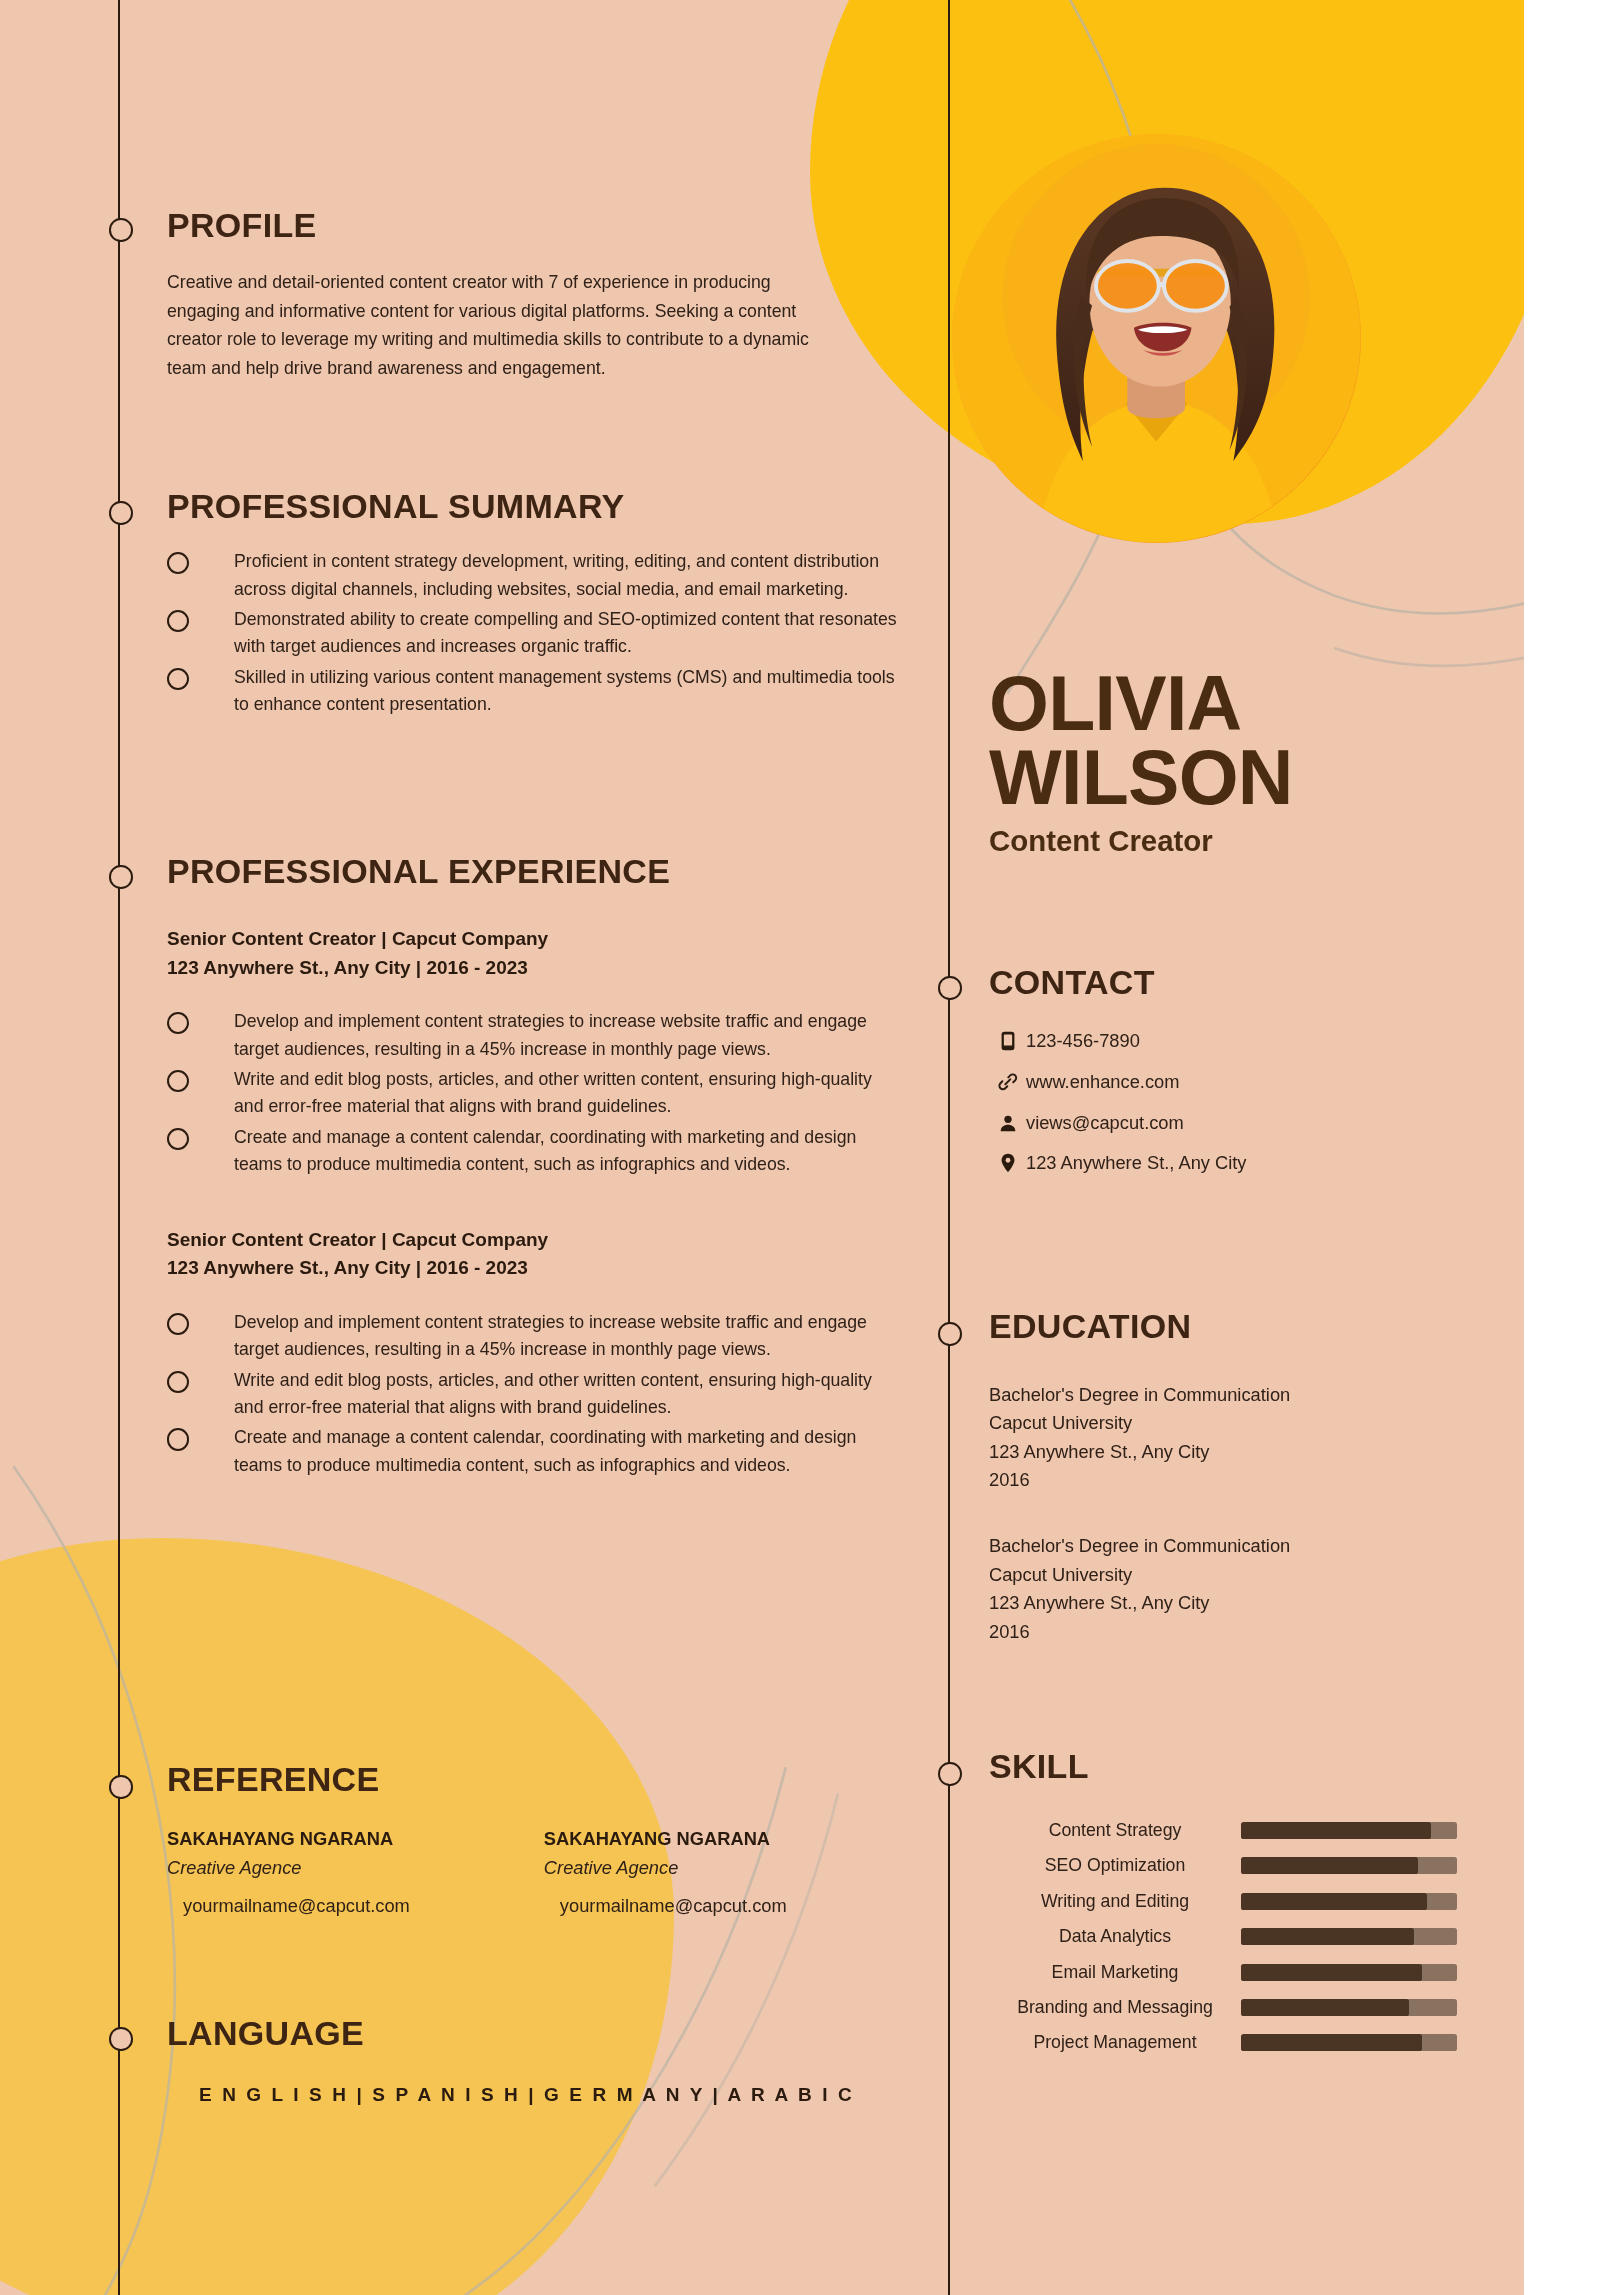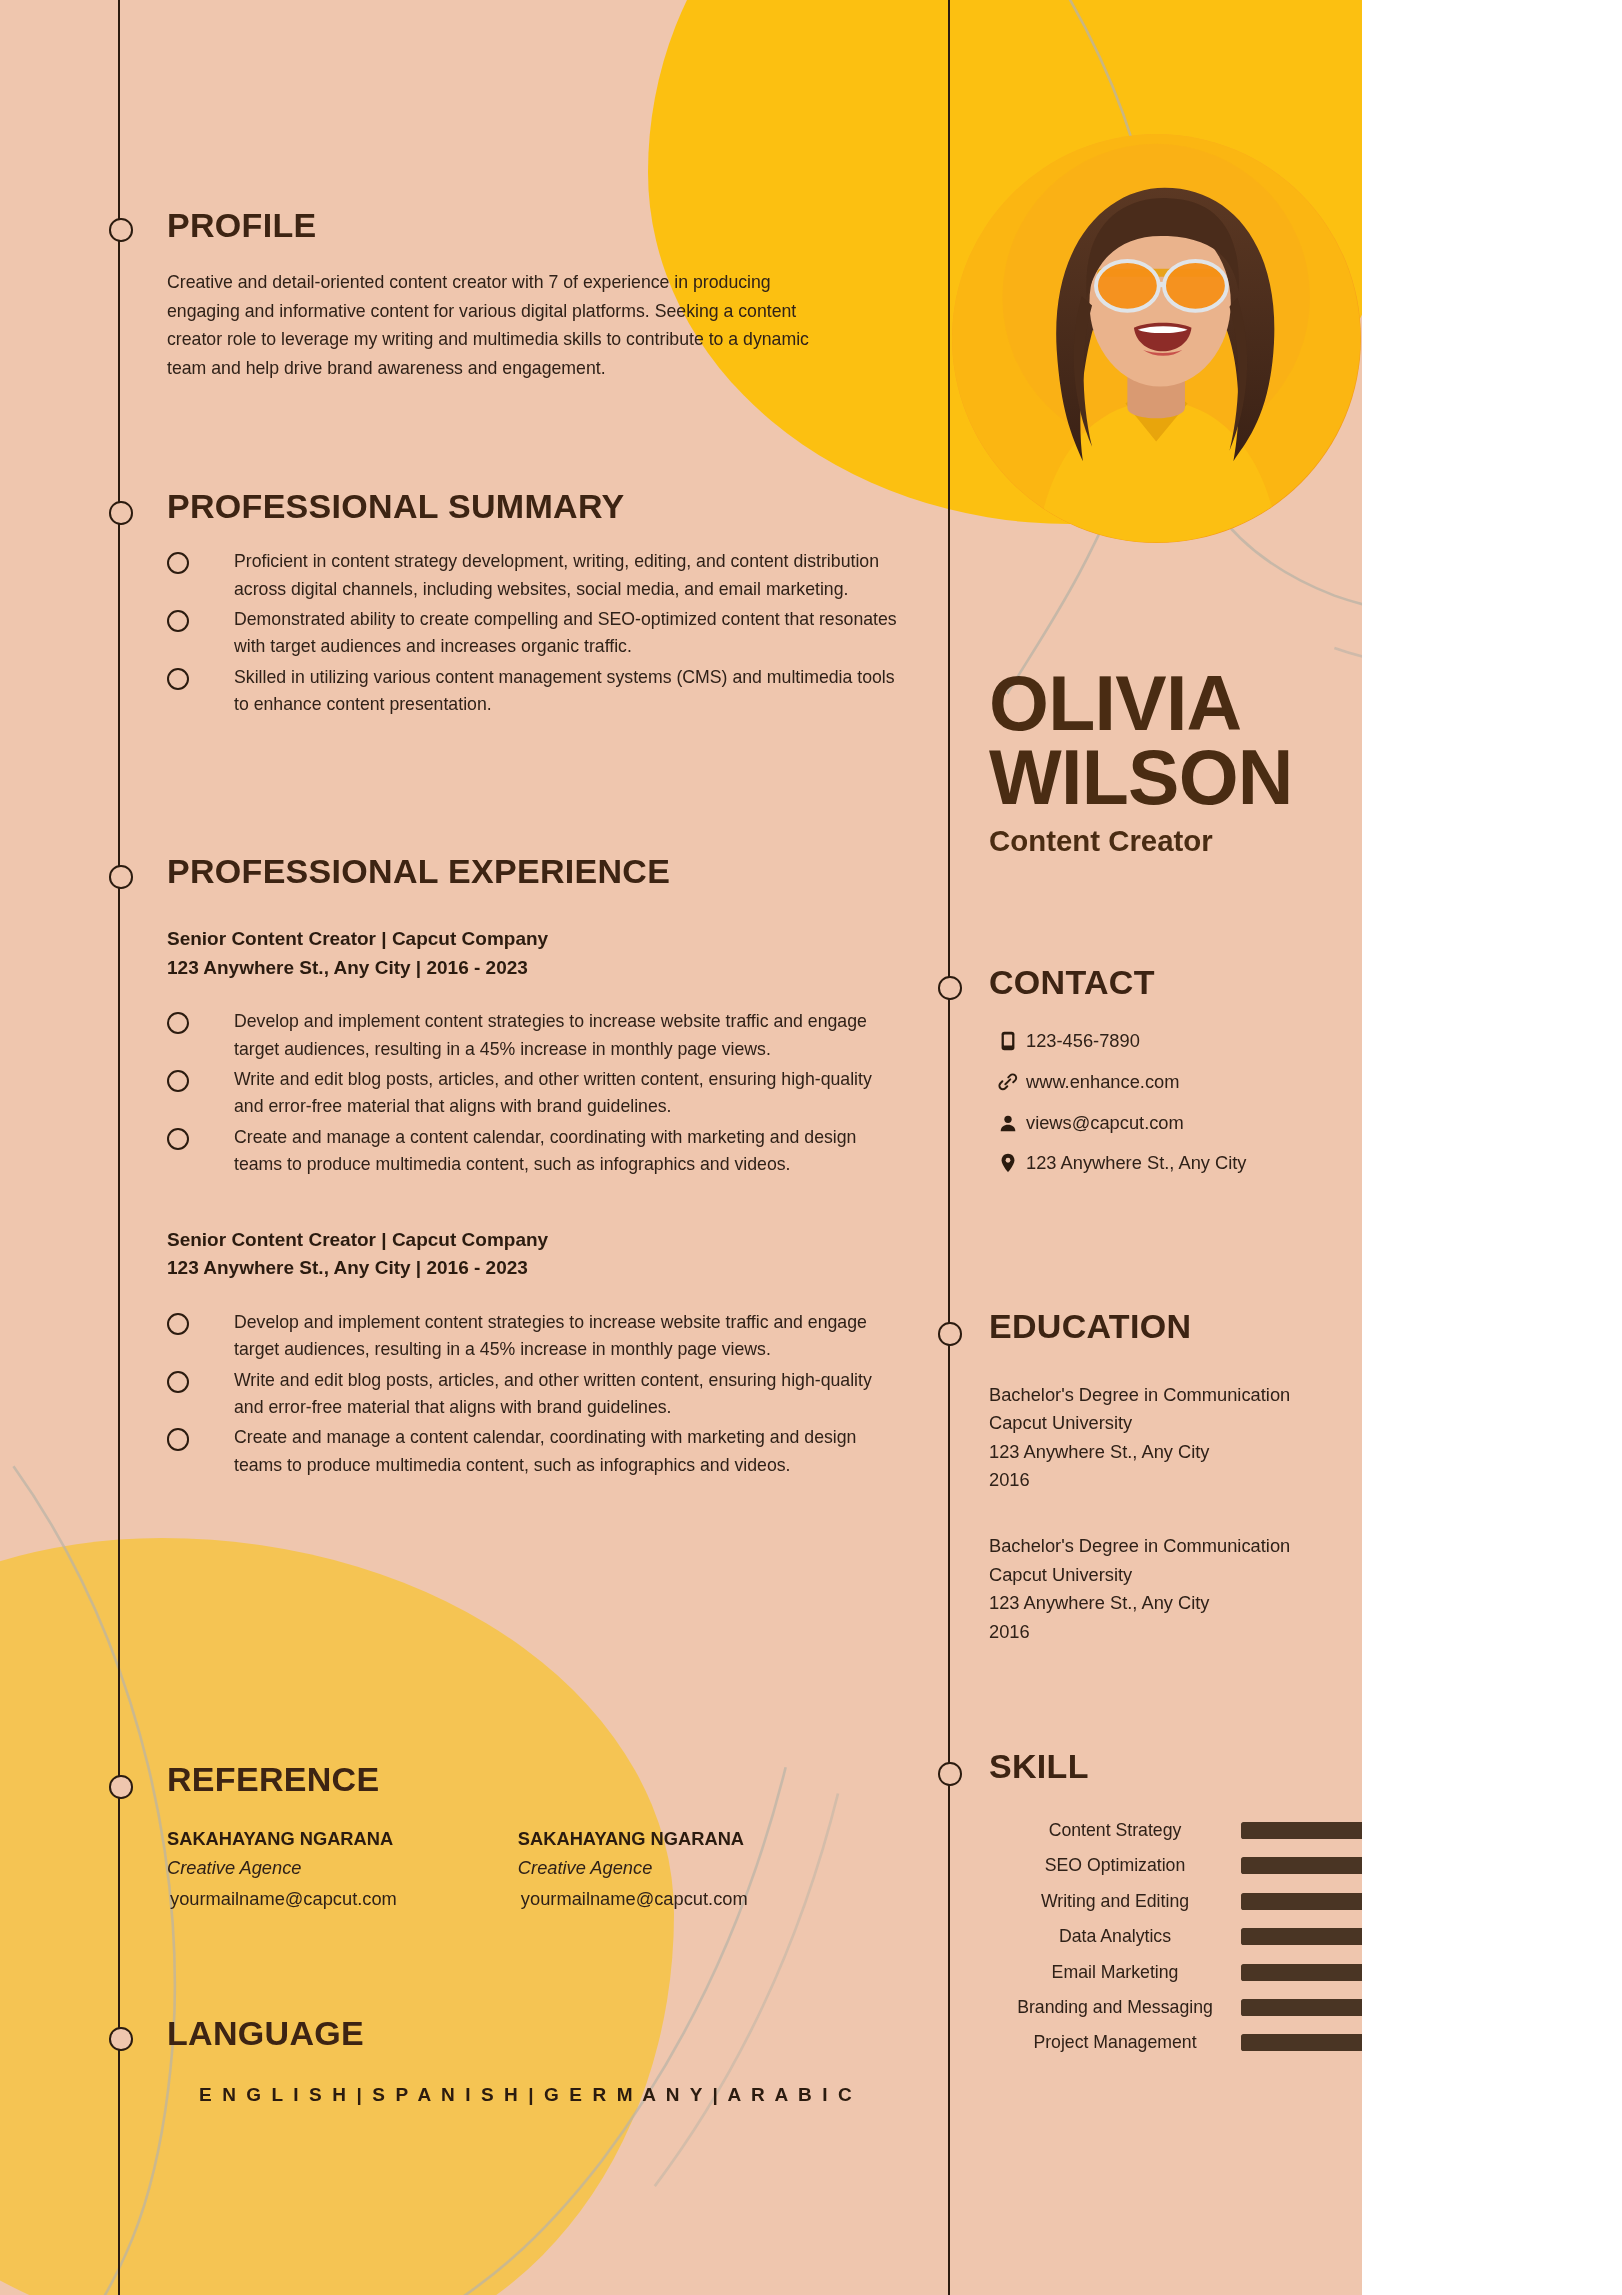--- a/index.html
+++ b/index.html
@@ -2,21 +2,21 @@
 <html style="font-size:10.5px"><head>
 <meta charset="utf-8">
 <style>
   html, body {
     margin: 0;
     padding: 0;
     background: #ffffff;
   }
   .page {
     position: relative;
-    width: 1362px;
+    width: 1524px;
     height: 2295px;
     background: #efc6ae;
     overflow: hidden;
     font-family: "Liberation Sans", sans-serif;
     color: #3d2413;
   }
 
   
   .blob-yellow-top {
     position: absolute;
@@ -204,21 +204,21 @@
   }
   .ref-role {
     font-size: 18.3px;
     font-style: italic;
     color: #2f2118;
     margin: 0 0 9.2px 0;
   }
   .ref-mail {
     font-size: 18.3px;
     color: #2f2118;
-    margin: 3px;
+    margin: 16px;
   }
 
   
   .lang {
     font-size: 19px;
     font-weight: 700;
     letter-spacing: 2.6px;
     color: #2b1b0f;
     padding-left: 32px;
   }

